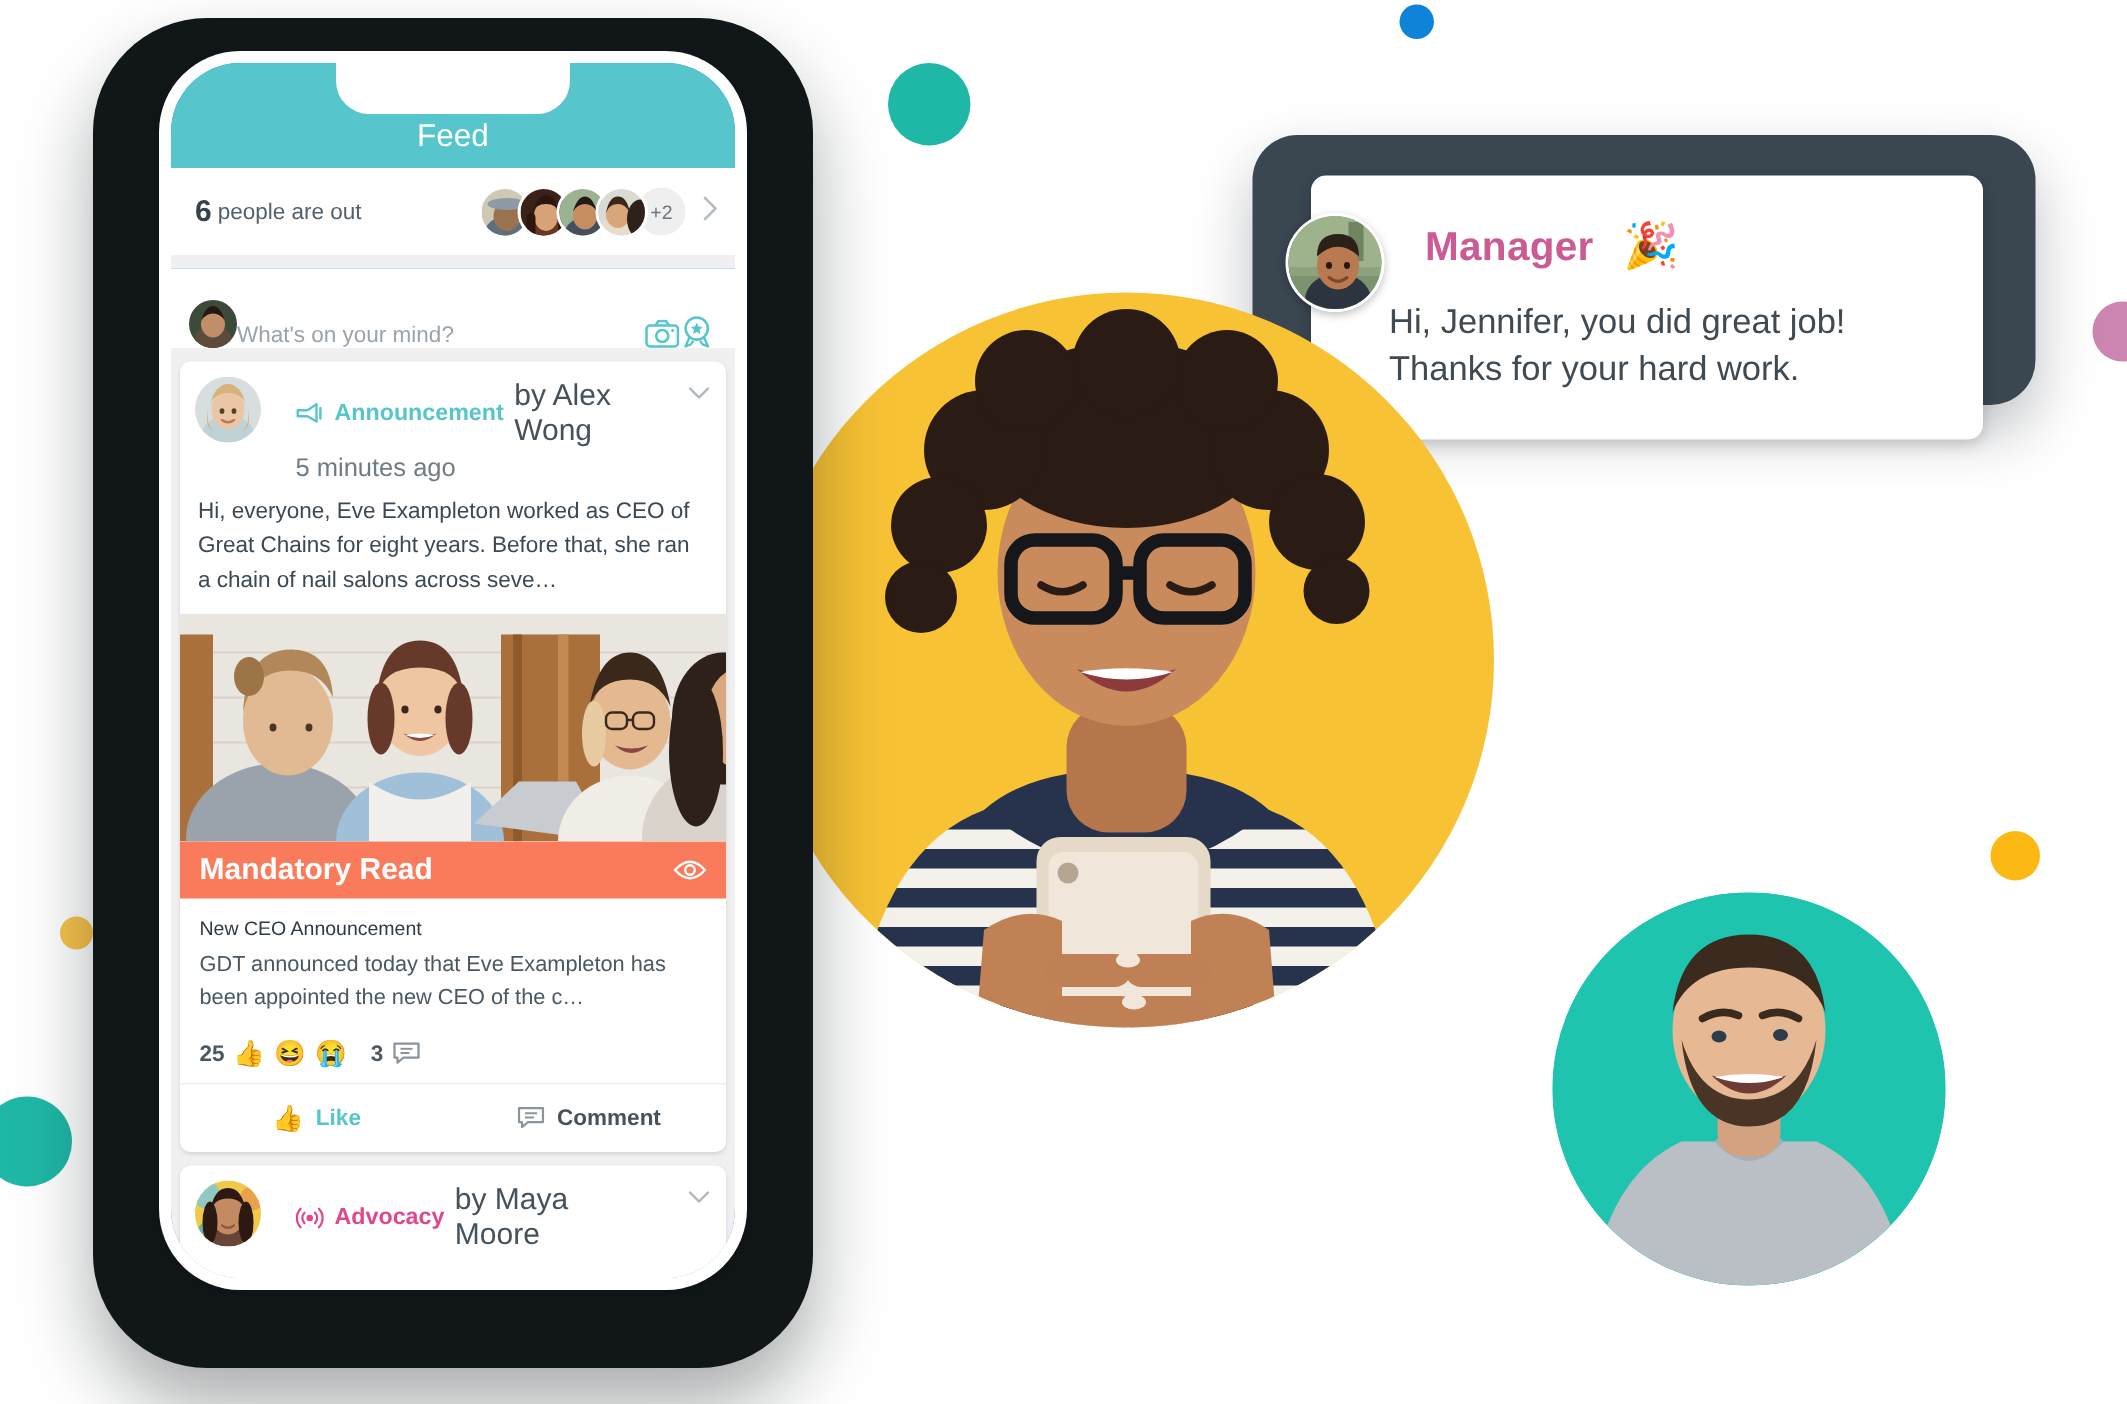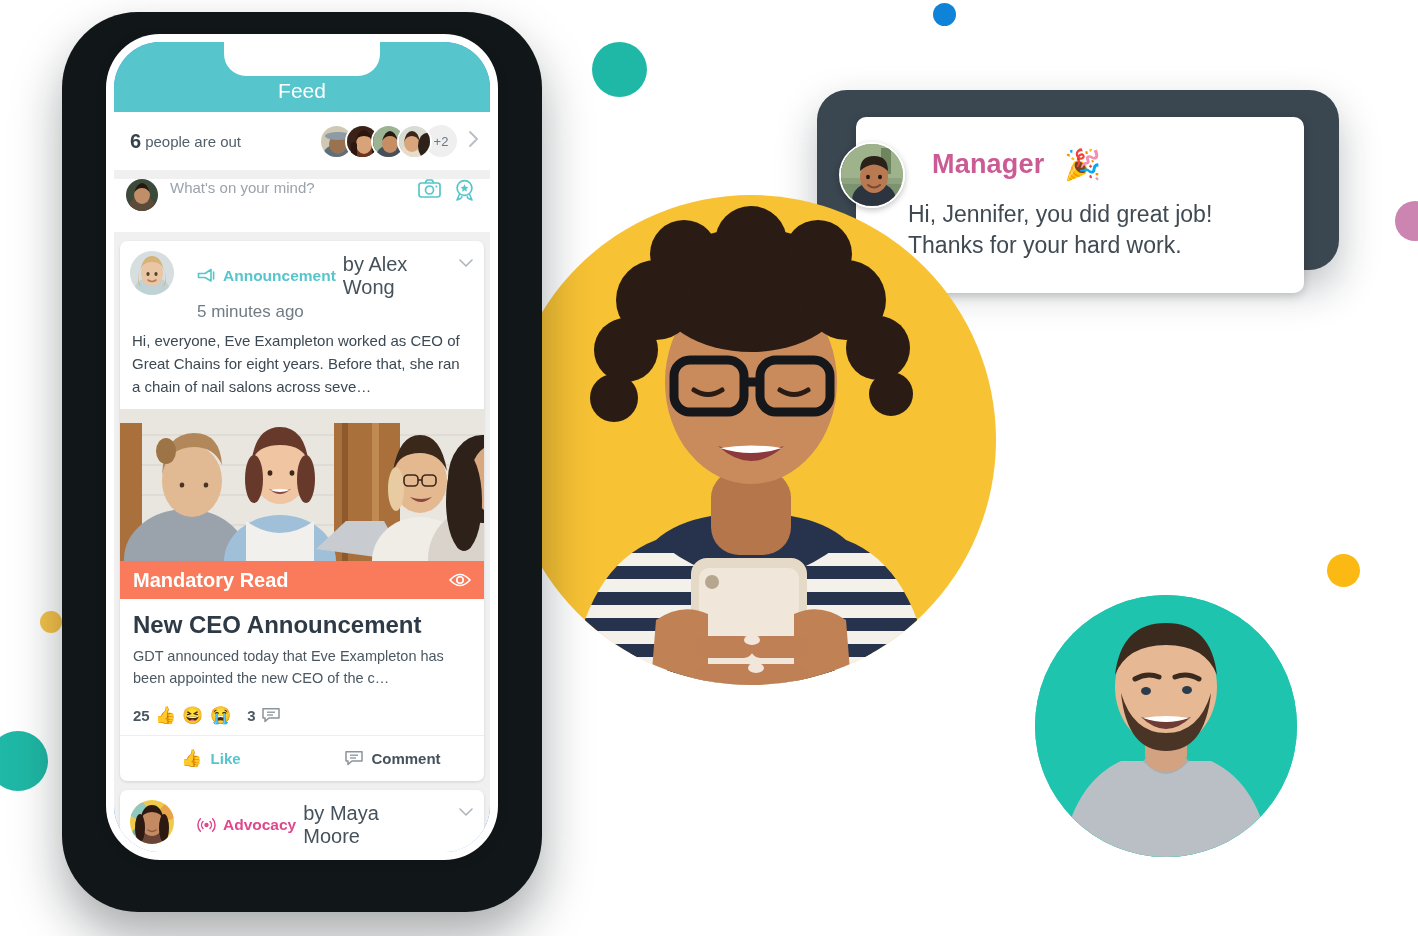--- a/index.html
+++ b/index.html
@@ -19,21 +19,21 @@
   .dot { position: absolute; border-radius: 50%; }
   .dot-blue   { left: 933px;  top: 3px;   width: 23px;  height: 23px; background: #0F83D8; }
   .dot-teal-1 { left: 592px;  top: 42px;  width: 55px;  height: 55px; background: #1FB8A6; }
   .dot-pink   { left: 1395px; top: 201px; width: 40px;  height: 40px; background: #CB85B0; }
   .dot-orange { left: 1327px; top: 554px; width: 33px;  height: 33px; background: #FDB913; }
   .dot-yellow { left: 40px;   top: 611px; width: 22px;  height: 22px; background: #F7C44B; }
   .dot-teal-2 { left: -12px;  top: 731px; width: 60px;  height: 60px; background: #1FB8A6; }
 
   
   .tablet {
-    position: absolute; left: 817px; top: 90px;
+    position: absolute; left: 835px; top: 90px;
     width: 522px; height: 180px;
     background: #3A4650;
     border-radius: 30px;
     box-shadow: 0 18px 40px rgba(20,30,40,.28);
   }
   .tablet-screen {
     position: absolute; left: 39px; top: 27px;
     width: 448px; height: 176px;
     background: #ffffff;
     border-radius: 10px;
@@ -137,21 +137,21 @@
     display: flex; align-items: center; justify-content: center;
     margin-left: -9px; border: 2px solid #fff;
   }
   .chev-right { margin-left: 9px; color: #B6BDC3; }
 
   .gap { height: 9px; background: #F0F0F0; }
 
   
   .composer {
     background: #ffffff; height: 53px;
-    display: flex; align-items: flex-start; padding: 0 14px 0 12px; gap: 12px;
+    display: flex; align-items: flex-end; padding: 0 14px 0 12px; 
   }
   .composer-avatar {
     width: 32px; height: 32px; border-radius: 50%;
     overflow: hidden; flex: 0 0 auto;
   }
   .composer-input {
     flex: 1; border: none; outline: none; background: transparent;
     font-family: "Liberation Sans", sans-serif;
     font-size: 15px; color: #9AA3AB;
   }
@@ -185,21 +185,21 @@
   .post-photo { width: 100%; height: 152px; display: block; overflow: hidden; position: relative; }
 
   .mandatory {
     background: #F97B5B; height: 38px;
     display: flex; align-items: center; padding: 0 13px;
   }
   .mandatory-label { color: #ffffff; font-size: 20px; font-weight: bold; }
   .eye-icon { margin-left: auto; color: #ffffff; display: flex; }
 
   .article { padding: 12px 13px 8px 13px; }
-  .article-title { font-size: 24px; font-weight: bold; color: #2E3A45; margin-bottom: 7px; }
+  .article-title { font-size: 13px; font-weight: normal; color: #2E3A45; margin-bottom: 7px; }
   .article-desc { font-size: 14.5px; line-height: 1.5; color: #4B5862; }
 
   .reactions { display: flex; align-items: center; gap: 6px; padding: 9px 13px 11px 13px; }
   .react-count { font-size: 15px; color: #4B5862; font-weight: bold; }
   .react-emoji { font-size: 17px; line-height: 1; }
   .comment-count { font-size: 15px; color: #4B5862; font-weight: bold; margin-left: 10px; }
 
   .actions {
     display: flex; border-top: 1px solid #EDEFF1; height: 46px;
   }

